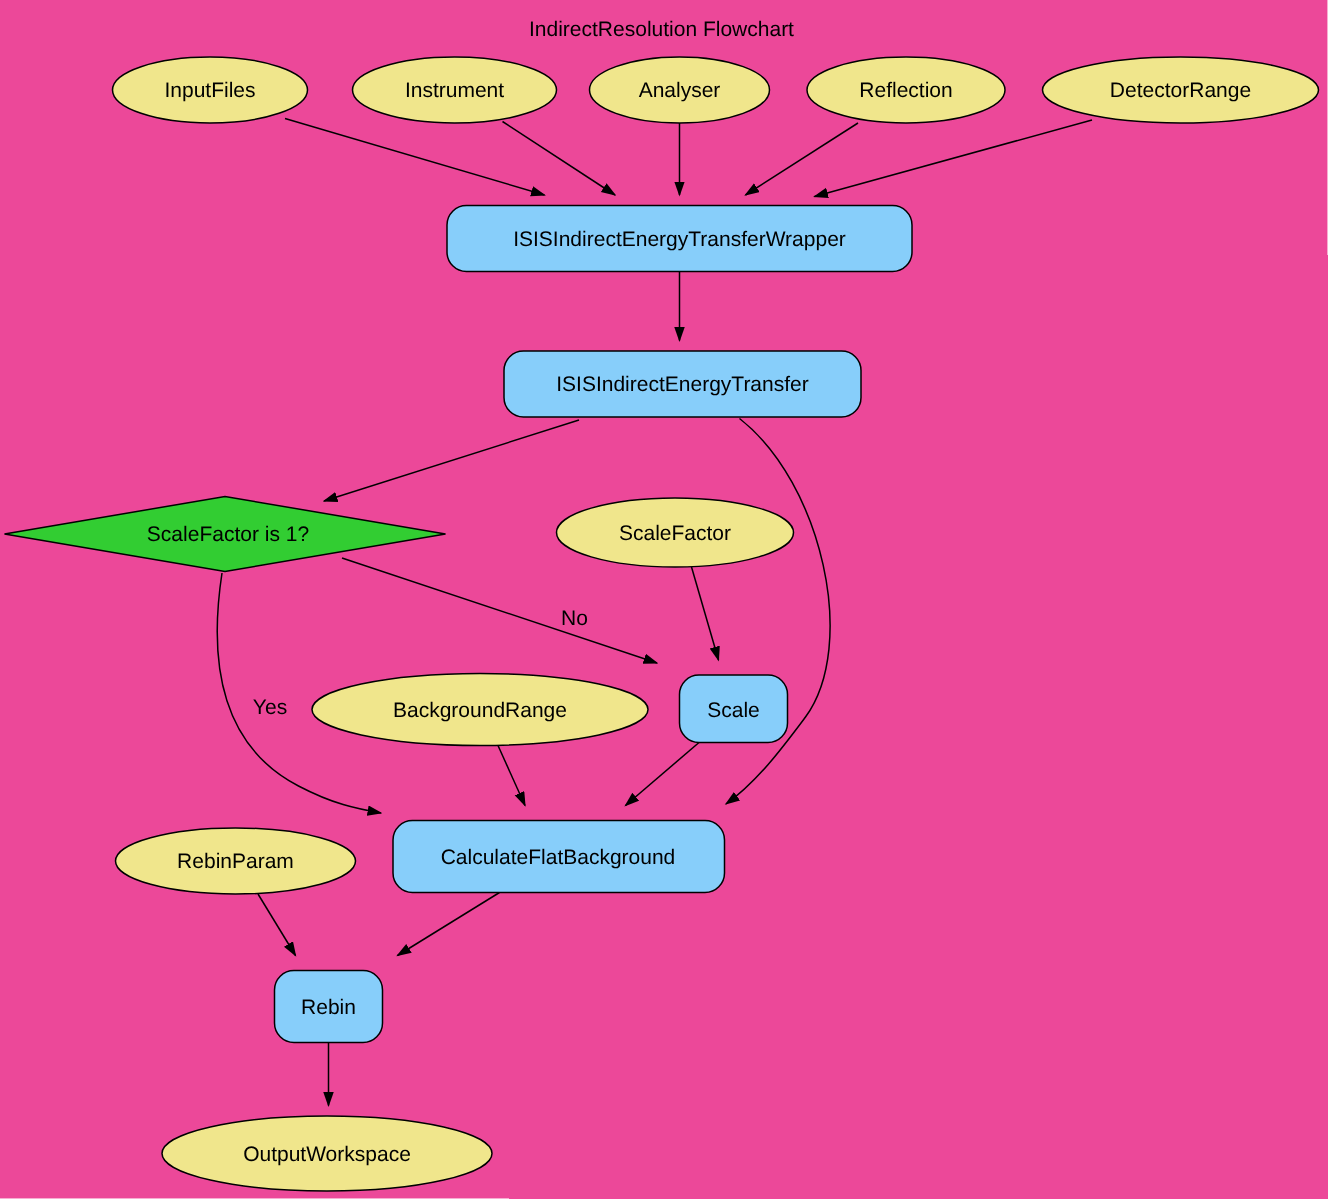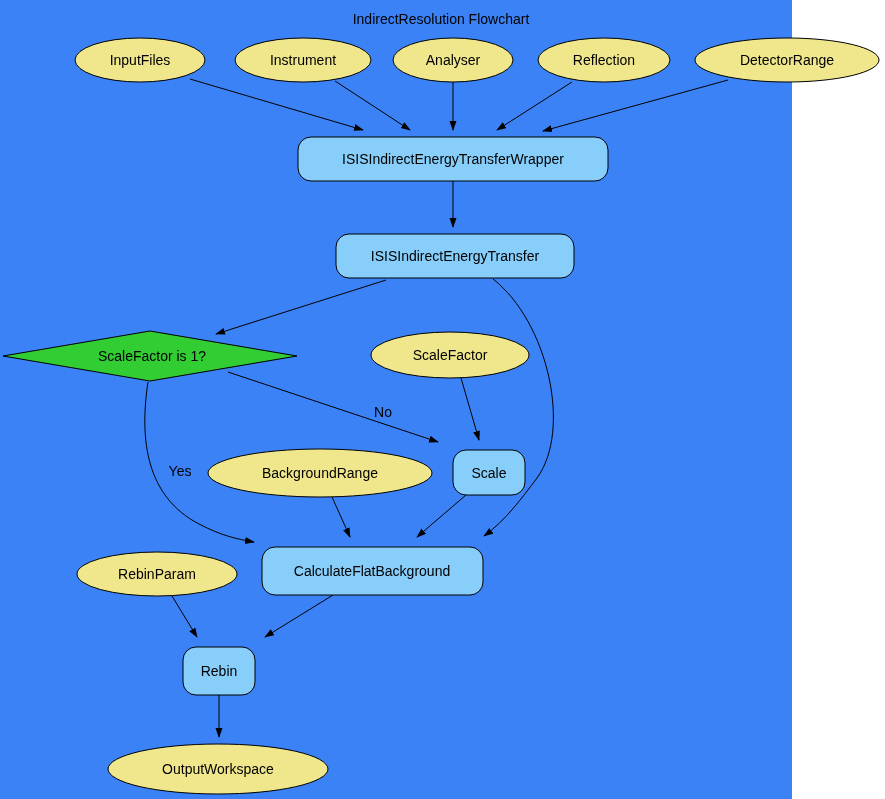--- a/index.html
+++ b/index.html
@@ -3,23 +3,23 @@
 <meta charset="utf-8">
 <style>
   html, body {
     margin: 0;
     padding: 0;
     background: #ffffff;
     font-family: "Liberation Sans", sans-serif;
   }
   .canvas-wrap {
     position: relative;
-    width: 792px;
+    width: 885px;
     height: 799px;
-    background: #3b82f6;
+    background: #ec4899;
     text-decoration: underline;
   }
   svg text {
     font-family: "Liberation Sans", sans-serif;
     font-size: 14px;
     fill: #000000;
   }
   .node {
     stroke: #000000;
     stroke-width: 1;

